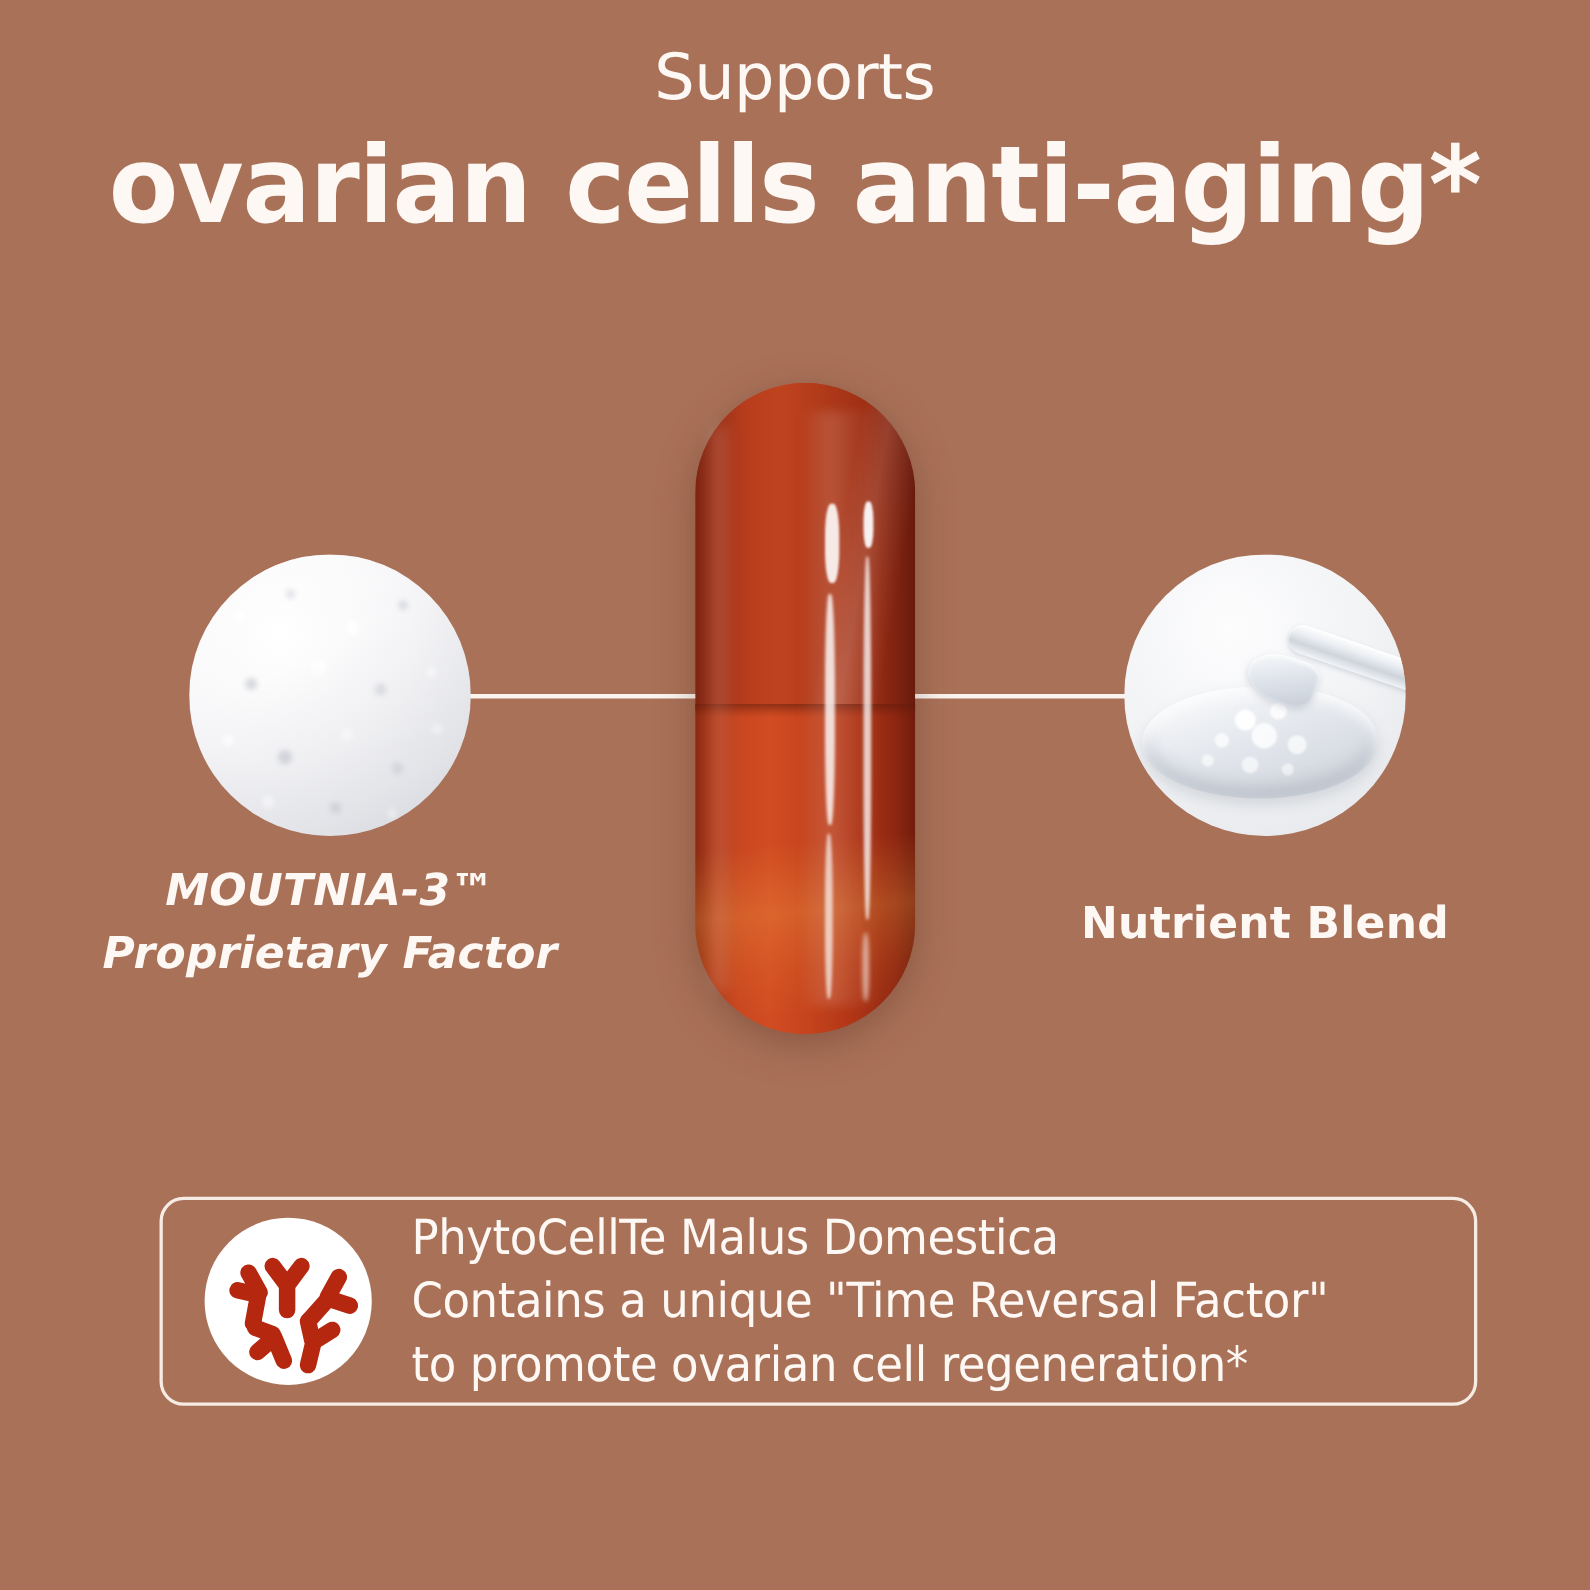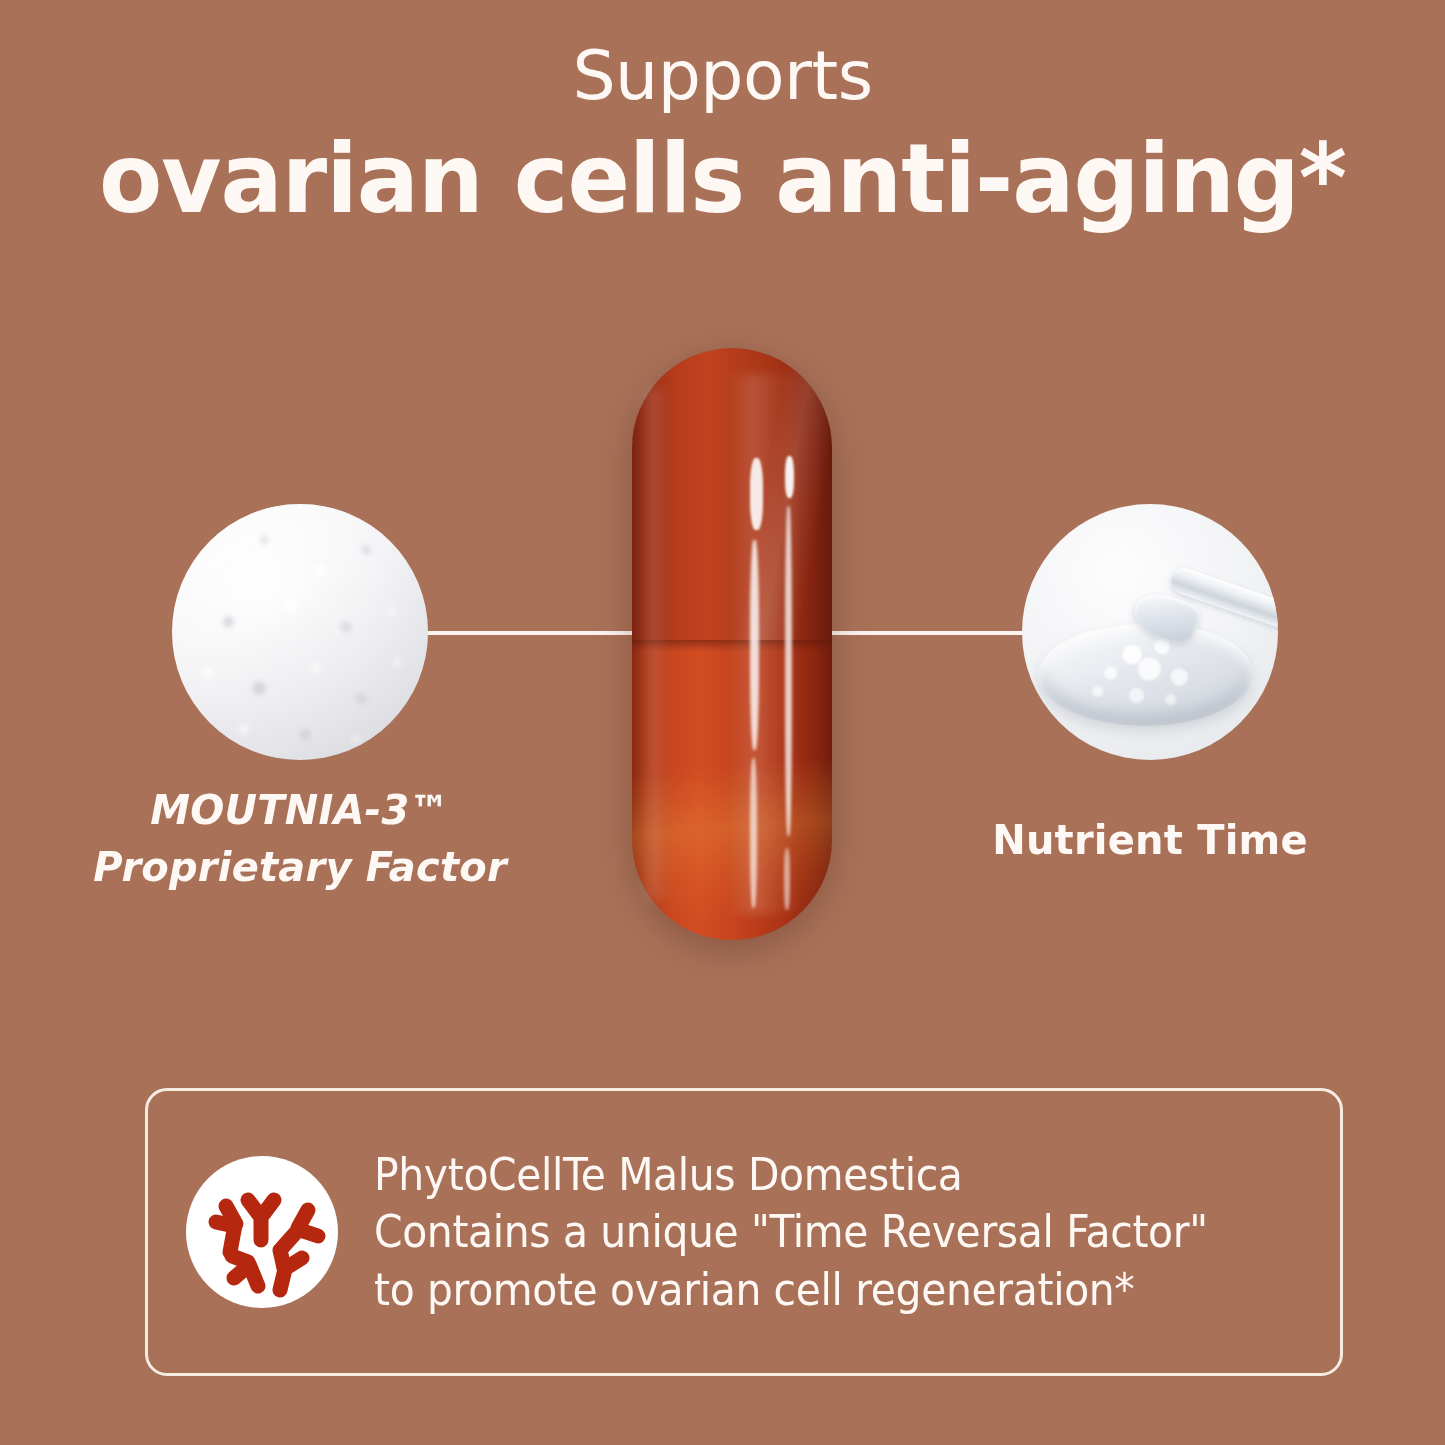--- a/index.html
+++ b/index.html
@@ -20,21 +20,21 @@
     position:absolute;
     top:0; left:0; right:0;
     text-align:center;
     padding-top:40px;
   }
   #headline-line1 {
     display:block;
     color:#fdf8f4;
     font-family:"DejaVu Sans", sans-serif;
     font-weight:400;
-    font-size:68px;
+    font-size:58px;
     line-height:1.05;
     letter-spacing:-0.5px;
   }
   #headline-line2 {
     display:block;
     color:#fdf8f4;
     font-family:"DejaVu Sans", sans-serif;
     font-weight:700;
     font-size:97px;
     line-height:1.12;
@@ -288,21 +288,21 @@
     text-align:center;
     letter-spacing:0.2px;
   }
   #label-left  { left:40px;  top:782px; width:520px;font-style:italic; }
   #label-right { left:940px; top:812px; width:420px; }
 
   
   #feature-box {
     position:absolute;
     left:145px; top:1088px;
-    width:1198px; height:288px;
+    width:1198px; height:190px;
     border:3px solid #f6ece4;
     border-radius:22px;
     display:flex;
     align-items:center;
     padding:0 30px 0 38px;
   }
   #feature-icon {
     flex:0 0 auto;
     width:152px; height:152px;
     border-radius:50%;
@@ -365,21 +365,21 @@
     <div class="spec" id="spec-f"></div>
   </div>
 </div>
 
 <div class="ingredient-label" id="label-left">
   <span>MOUTNIA-3™</span><br>
   <span>Proprietary Factor</span>
 </div>
 
 <div class="ingredient-label" id="label-right">
-  <span>Nutrient Time</span>
+  <span>Nutrient Blend</span>
 </div>
 
 <div id="feature-box">
 
   <div id="feature-icon">
     <svg width="152" height="152" viewBox="0 0 152 152" aria-hidden="true">
       <g stroke="#b5270f" stroke-width="15" stroke-linecap="round" fill="none">
 
         <path d="M62 44 L74 60 M88 44 L76 60 M75 60 L75 84"></path>
 

